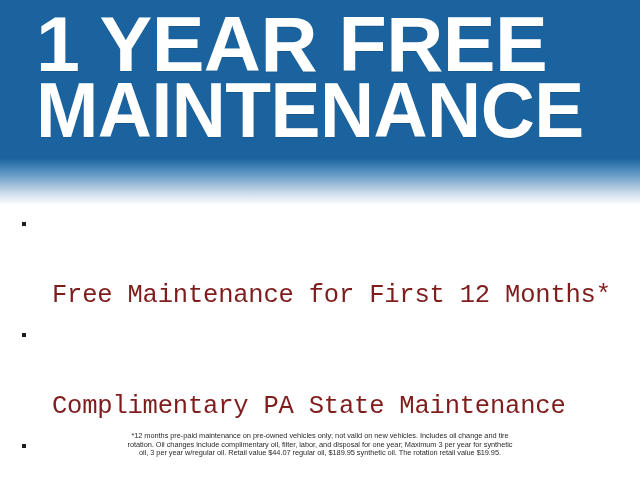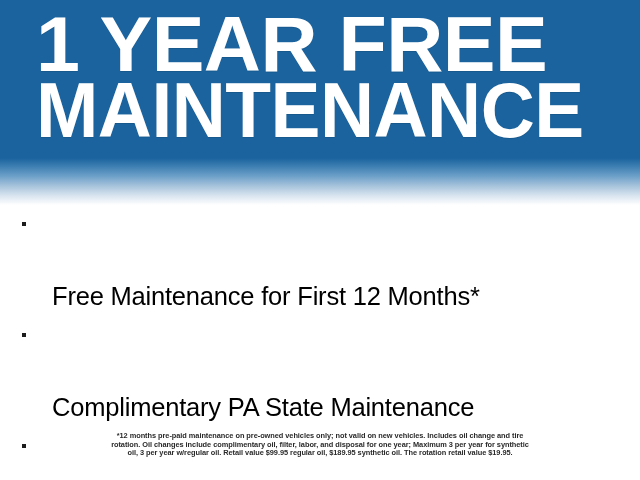--- a/index.html
+++ b/index.html
@@ -85,25 +85,26 @@
     width: 640px;
     list-style: none;
     margin: 0;
     padding: 0;
   }
 
   .feature-item {
     position: relative;
     padding: 0 10px 0 52px;
     margin: 0 0 3px 0;
-    color: #000000;
+    color: #7f1d1d;
     font-size: 25.5px;
     line-height: 36px;
     letter-spacing: -0.2px;
     white-space: pre-line;
+    font-family: Liberation Mono, monospace;
   }
 
   .feature-item .bullet-icon {
     position: absolute;
     left: 22px;
     top: 16px;
     width: 4px;
     height: 4px;
     background: #1c1c1c;
   }
@@ -111,21 +112,21 @@
   
   .fine-print {
     position: absolute;
     left: 36px;
     top: 432px;
     width: 568px;
     text-align: center;
     color: #2a2a2a;
     font-size: 7.4px;
     line-height: 8.6px;
-    font-weight: 700;
+    font-weight: 400;
     letter-spacing: -0.05px;
   }
 
   .fine-print-line {
     display: block;
     white-space: nowrap;
   }
 </style>
 </head>
 <body>
@@ -152,16 +153,16 @@
     <li class="feature-item">
       <span class="bullet-icon"></span>
       
     </li>
 
   </ul>
 
   <div class="fine-print">
     <span class="fine-print-line">*12 months pre-paid maintenance on pre-owned vehicles only; not valid on new vehicles. Includes oil change and tire</span>
     <span class="fine-print-line">rotation. Oil changes include complimentary oil, filter, labor, and disposal for one year; Maximum 3 per year for synthetic</span>
-    <span class="fine-print-line">oil, 3 per year w/regular oil. Retail value $99.95 regular oil, $189.95 synthetic oil. The rotation retail value $19.95.</span>
+    <span class="fine-print-line">oil, 3 per year w/regular oil. Retail value $44.07 regular oil, $189.95 synthetic oil. The rotation retail value $19.95.</span>
   </div>
 
 </div>
 
 </body></html>

